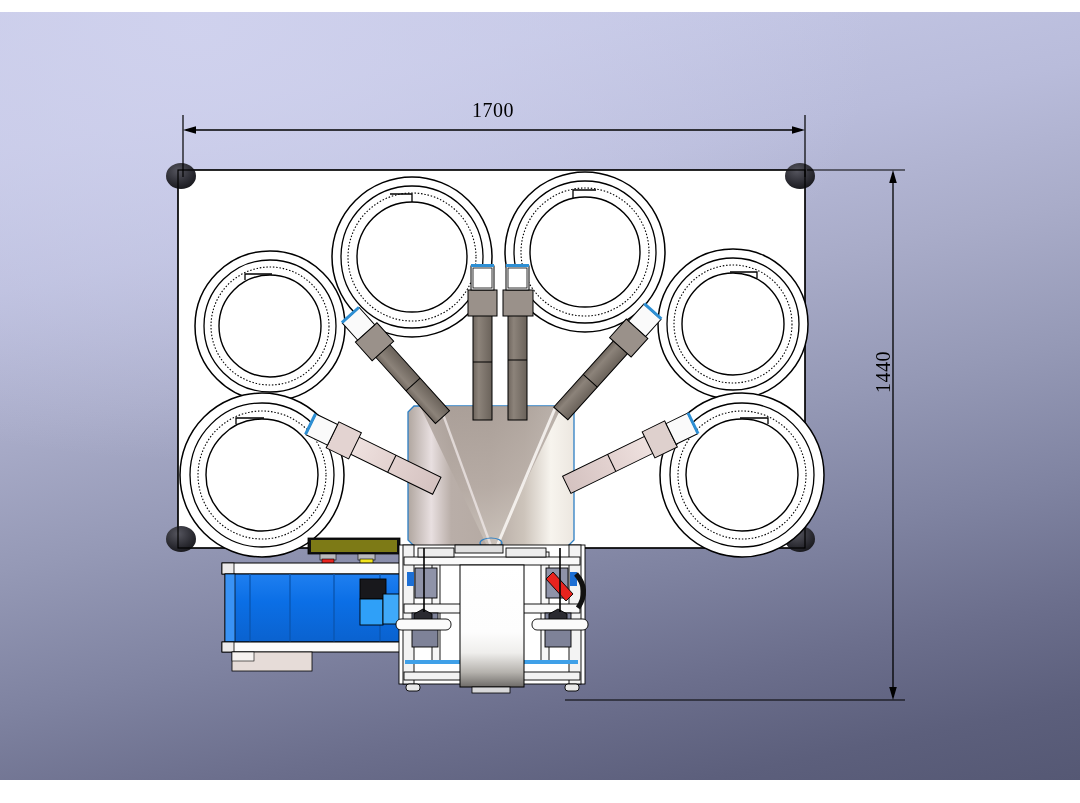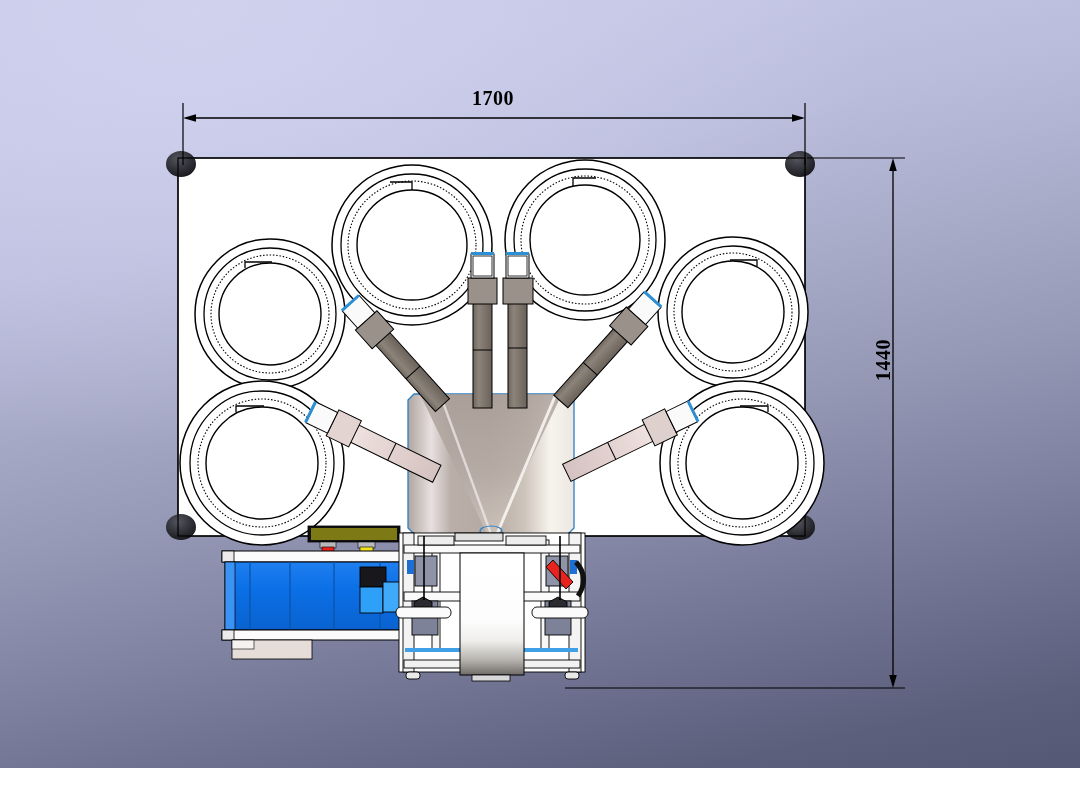--- a/index.html
+++ b/index.html
@@ -2,34 +2,33 @@
 <html><head>
 <meta charset="utf-8">
 <style>
   html,body{margin:0;padding:0;}
   body{
     width:1080px;height:803px;overflow:hidden;
     font-family:"Liberation Serif", serif;
     position:relative;
   }
   #stage{
-    position:absolute;left:0;top:0;width:1080px;height:768px;
+    position:absolute;left:0;top:12px;width:1080px;height:768px;
     background:
       radial-gradient(ellipse 1100px 700px at 18% 2%, rgba(208,210,238,0.95) 0%, rgba(208,210,238,0) 62%),
       linear-gradient(168deg,
         #c6c9e6 0%,
         #c3c6e4 14%,
         #b9bcdb 28%,
         #a9acc9 42%,
         #9599b6 56%,
         #7f83a1 70%,
         #6b6e8c 82%,
         #5c5f7c 92%,
         #555874 100%);
-    font-weight: bold;
   }
   .lay{position:absolute;left:0;top:0;width:1080px;height:803px;}
   svg{display:block;}
   .dimtxt{
     position:absolute;
     font-family:"Liberation Serif", serif;
     font-size:20px;color:#000;
     letter-spacing:0.5px;
     white-space:nowrap;
   }

